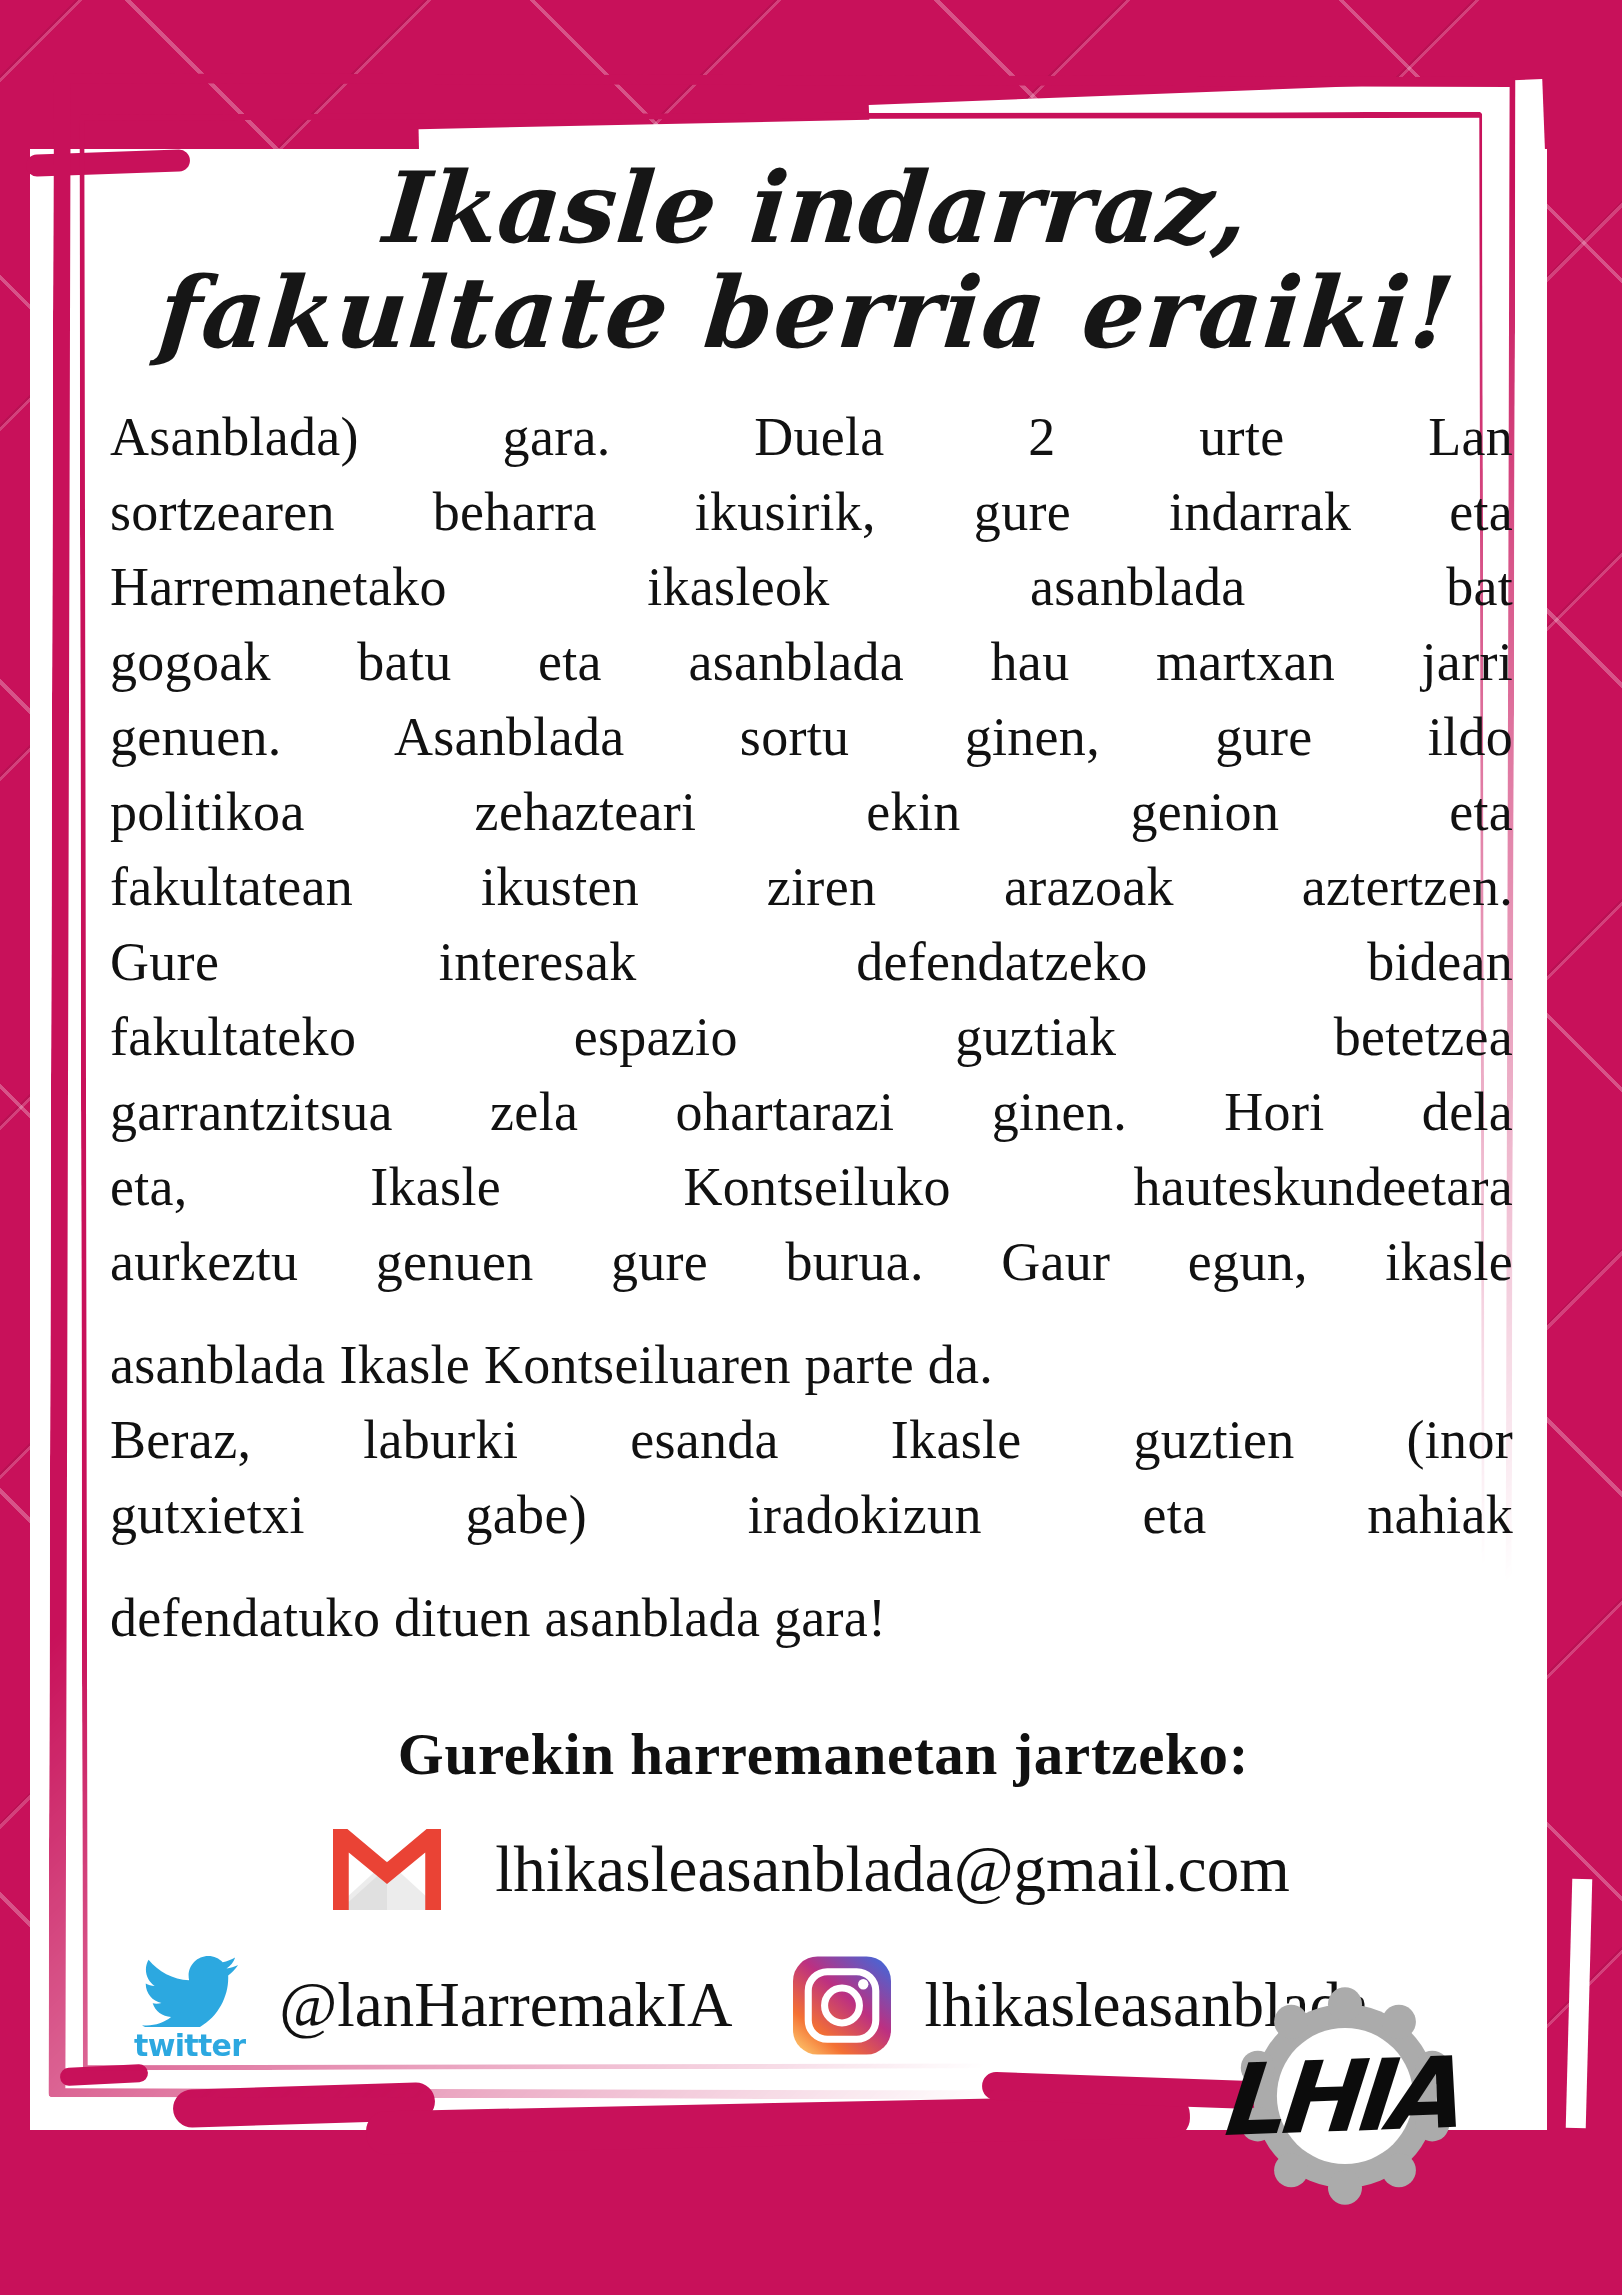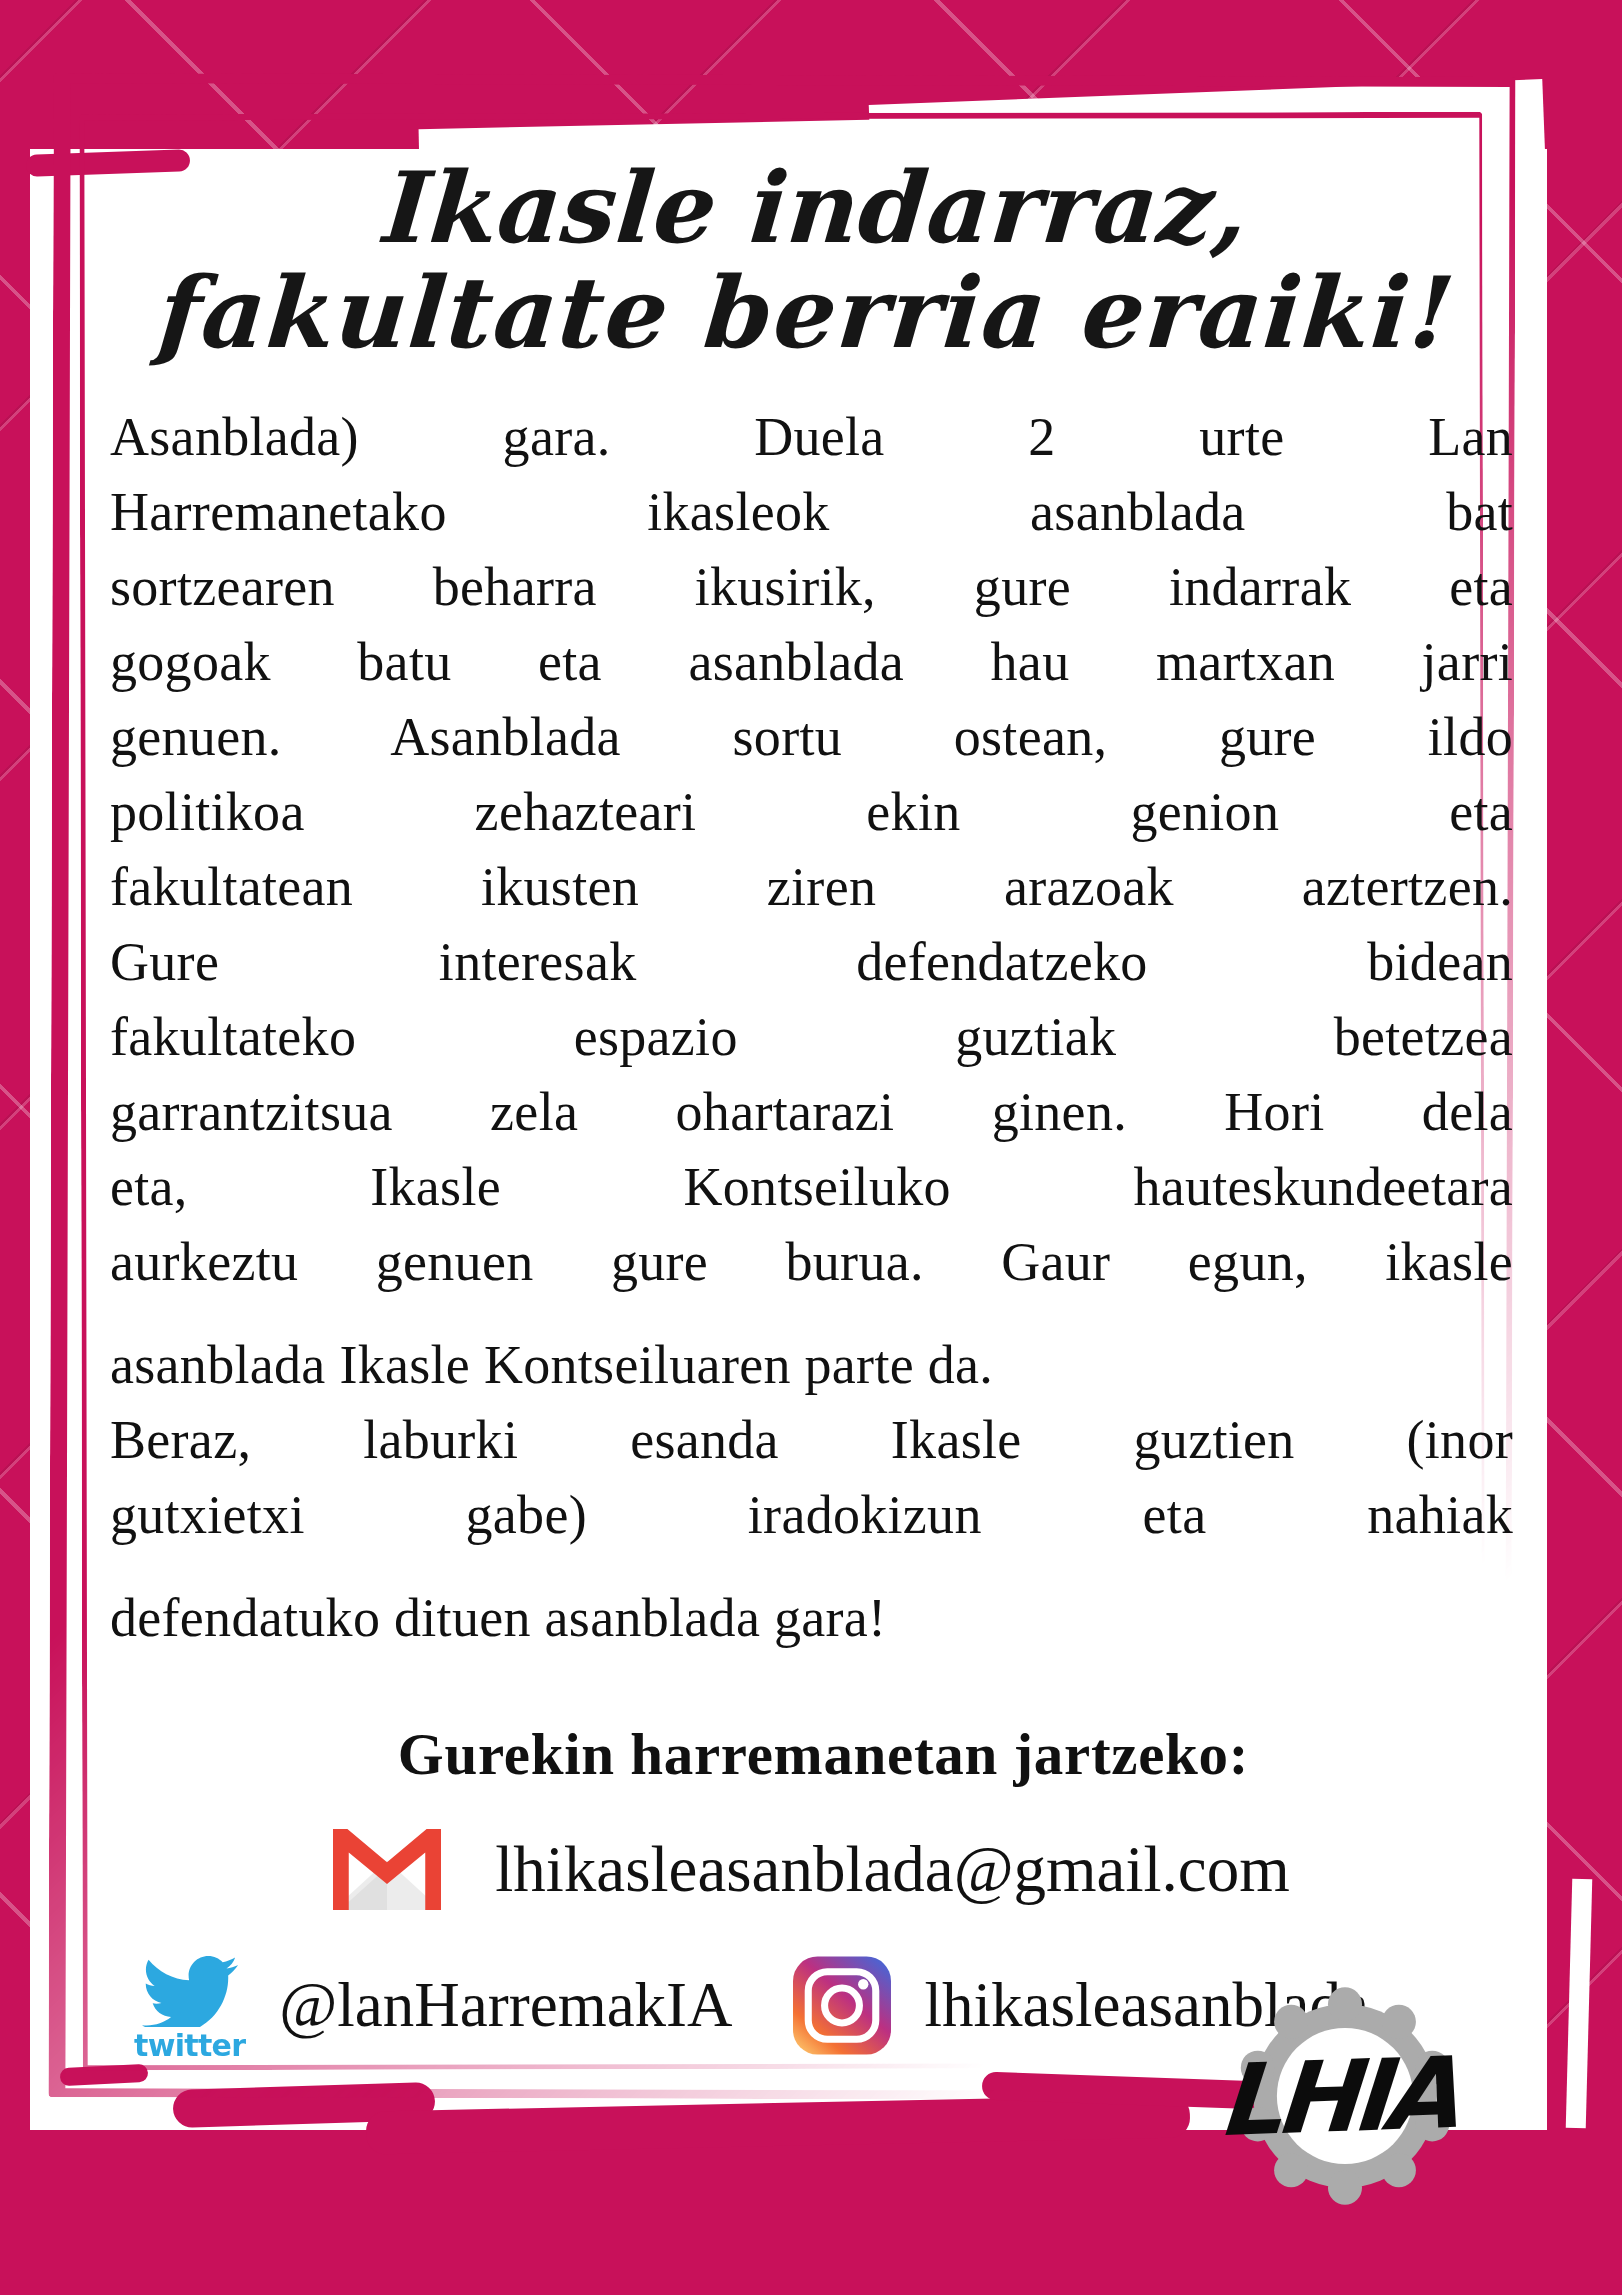--- a/index.html
+++ b/index.html
@@ -75,24 +75,24 @@
   <div class="frame outer"></div>
   <div class="frame inner"></div>
 
   <div class="title">
     <div class="t1">Ikasle indarraz,</div>
     <div class="t2">fakultate berria eraiki!</div>
   </div>
 
   <div class="body">
     <div class="bline">Asanblada) gara. Duela 2 urte Lan</div>
+    <div class="bline">sortzearen beharra ikusirik, gure indarrak eta</div>
     <div class="bline">Harremanetako ikasleok asanblada bat</div>
-    <div class="bline">sortzearen beharra ikusirik, gure indarrak eta</div>
     <div class="bline">gogoak batu eta asanblada hau martxan jarri</div>
-    <div class="bline">genuen. Asanblada sortu ostean, gure ildo</div>
+    <div class="bline">genuen. Asanblada sortu ginen, gure ildo</div>
     <div class="bline">politikoa zehazteari ekin genion eta</div>
     <div class="bline">fakultatean ikusten ziren arazoak aztertzen.</div>
     <div class="bline">Gure interesak defendatzeko bidean</div>
     <div class="bline">fakultateko espazio guztiak betetzea</div>
     <div class="bline">garrantzitsua zela ohartarazi ginen. Hori dela</div>
     <div class="bline">eta, Ikasle Kontseiluko hauteskundeetara</div>
     <div class="bline">aurkeztu genuen gure burua. Gaur egun, ikasle</div>
     <div class="bline end">asanblada Ikasle Kontseiluaren parte da.</div>
     <div class="bline">Beraz, laburki esanda Ikasle guztien (inor</div>
     <div class="bline">gutxietxi gabe) iradokizun eta nahiak</div>

